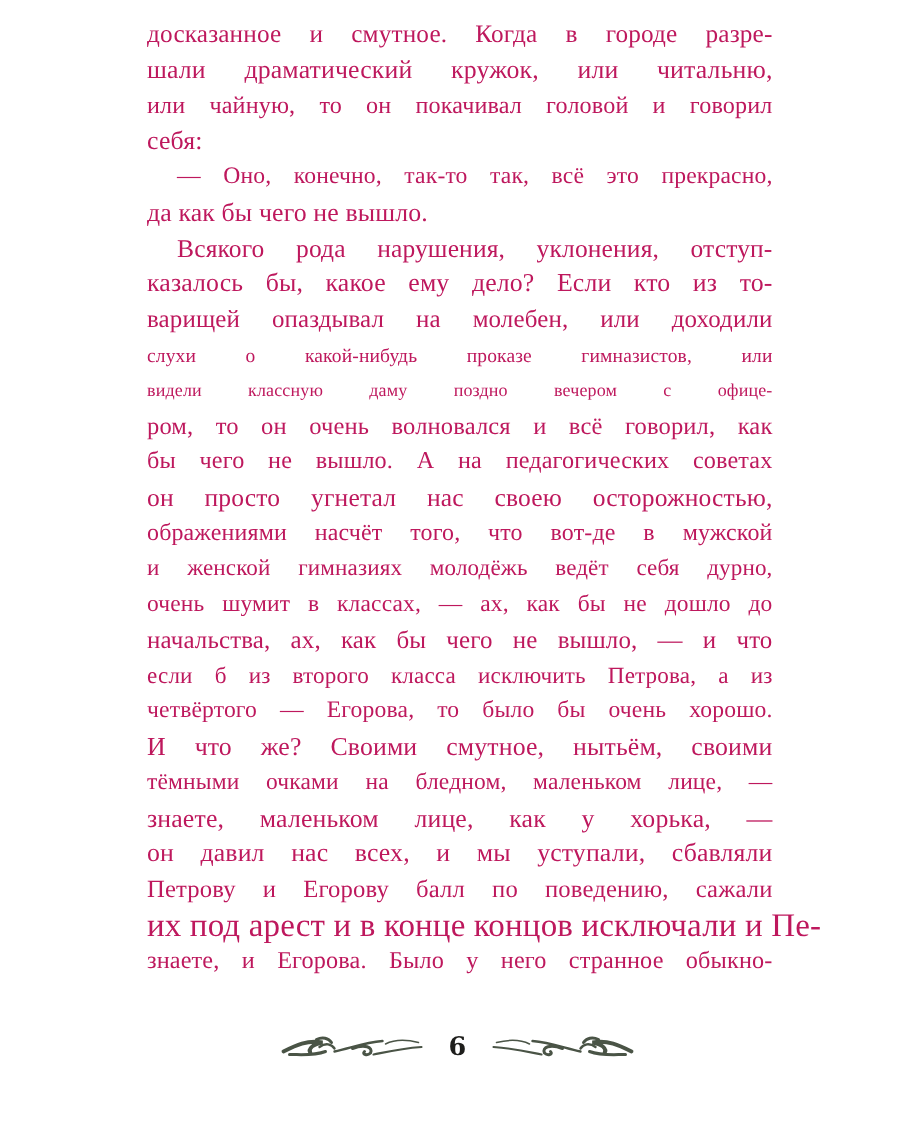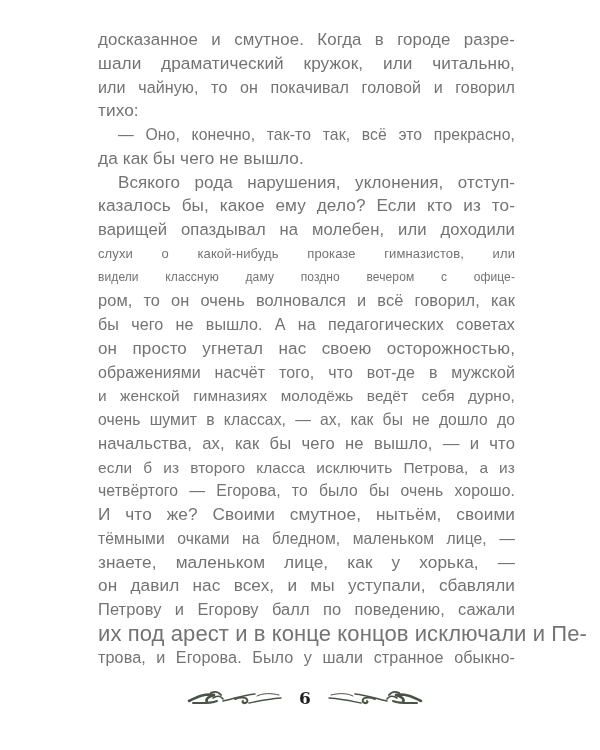--- a/index.html
+++ b/index.html
@@ -15,26 +15,26 @@
     }
     .page {
       position: absolute;
       left: 0; top: 0;
       width: 600px; height: 750px;
       background: #ffffff;
     }
     .text-block {
       position: absolute;
       left: 98px;
-      top: 28px;
+      top: 11px;
       width: 417px;
-      font-family: Liberation Sans, sans-serif;
+      font-family: Liberation Serif, serif;
       font-size: 17.2px;
       line-height: 23.75px;
-      color: #737373;
+      color: #be185d;
       letter-spacing: 0.1px;
     }
     .line {
       display: block;
       white-space: nowrap;
       text-align: justify;
       text-align-last: justify;
       height: 23.75px;
       overflow: visible;
     }
@@ -69,21 +69,21 @@
     }
   </style>
 </head>
 <body>
 
 <div class="page">
   <div class="text-block" id="text-block">
       <span class="line" style="font-size: 16.84px;">досказанное и смутное. Когда в городе разре-</span>
       <span class="line">шали драматический кружок, или читальню,</span>
       <span class="line" style="font-size: 16.08px;">или чайную, то он покачивал головой и говорил</span>
-      <span class="line last">тихо:</span>
+      <span class="line last">себя:</span>
       <span class="line indent" style="font-size: 15.76px;">— Оно, конечно, так-то так, всё это прекрасно,</span>
       <span class="line last">да как бы чего не вышло.</span>
       <span class="line indent" style="font-size: 17px;">Всякого рода нарушения, уклонения, отступ-</span>
       <span class="line">казалось бы, какое ему дело? Если кто из то-</span>
       <span class="line" style="font-size: 16.64px;">варищей опаздывал на молебен, или доходили</span>
       <span class="line" style="font-size: 13px;">слухи о какой-нибудь проказе гимназистов, или</span>
       <span class="line" style="font-size: 12px;">видели классную даму поздно вечером с офице-</span>
       <span class="line" style="font-size: 16.38px;">ром, то он очень волновался и всё говорил, как</span>
       <span class="line" style="font-size: 16.12px;">бы чего не вышло. А на педагогических советах</span>
       <span class="line" style="font-size: 17.04px;">он просто угнетал нас своею осторожностью,</span>
@@ -92,21 +92,21 @@
       <span class="line" style="font-size: 15.66px;">очень шумит в классах, — ах, как бы не дошло до</span>
       <span class="line" style="font-size: 16.64px;">начальства, ах, как бы чего не вышло, — и что</span>
       <span class="line" style="font-size: 15.42px;">если б из второго класса исключить Петрова, а из</span>
       <span class="line" style="font-size: 15.76px;">четвёртого — Егорова, то было бы очень хорошо.</span>
       <span class="line">И что же? Своими смутное, нытьём, своими</span>
       <span class="line" style="font-size: 15.66px;">тёмными очками на бледном, маленьком лице, —</span>
       <span class="line">знаете, маленьком лице, как у хорька, —</span>
       <span class="line">он давил нас всех, и мы уступали, сбавляли</span>
       <span class="line" style="font-size: 16.45px;">Петрову и Егорову балл по поведению, сажали</span>
       <span class="line" style="font-size: 22px;">их под арест и в конце концов исключали и Пе-</span>
-      <span class="line" style="font-size: 16.15px;">трова, и Егорова. Было у шали странное обыкно-</span>
+      <span class="line" style="font-size: 16.15px;">знаете, и Егорова. Было у него странное обыкно-</span>
     </div>
 
   <div class="footer">
     <div class="orn">
       <svg width="98" height="22" viewBox="0 0 98 22">
         <g fill="none" stroke="#4a5446" stroke-linecap="round">
           <path d="M2 14 C10 10, 18 6, 28 8 C22 9, 18 12, 20 15" stroke-width="2.6"></path>
           <path d="M6 16 C14 16, 22 17, 30 14" stroke-width="2"></path>
           <path d="M24 6 C28 4, 32 5, 34 8" stroke-width="2"></path>
           <path d="M26 11 C30 8, 34 9, 36 12" stroke-width="1.6"></path>

